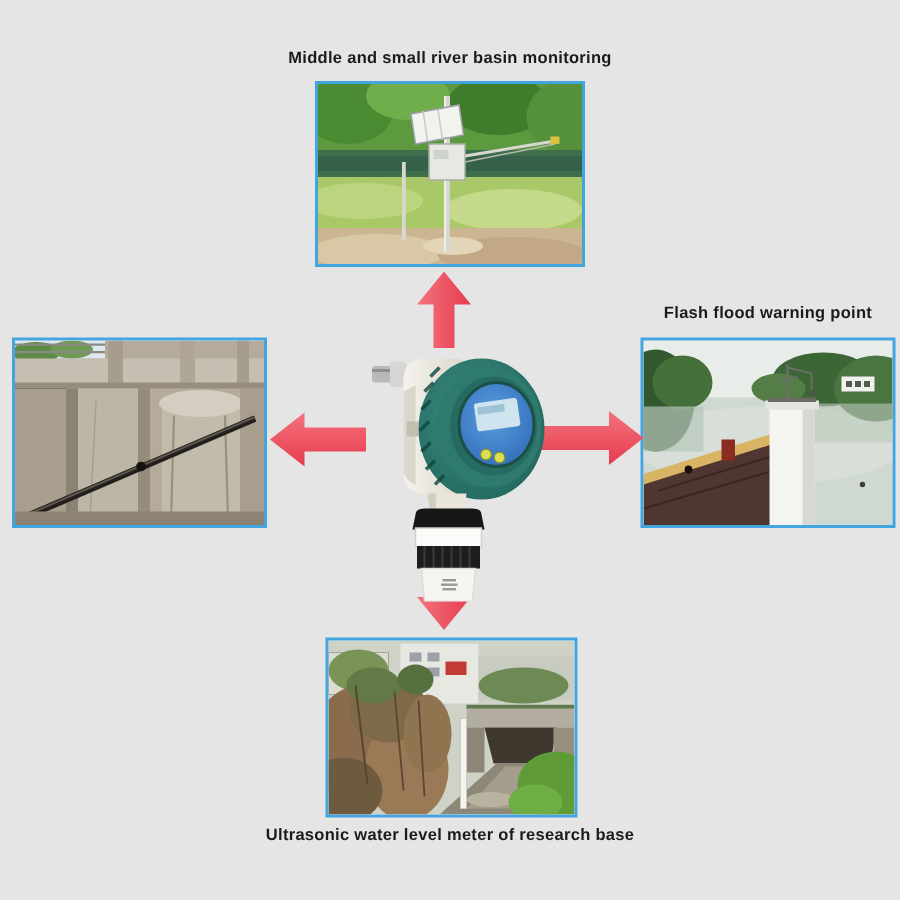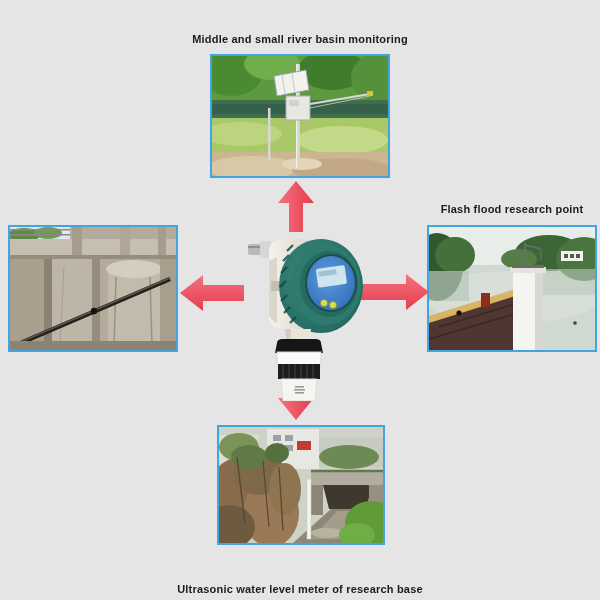--- a/index.html
+++ b/index.html
@@ -94,21 +94,21 @@
       <line x1="54" y1="40" x2="50" y2="120" stroke="#a89e8e" stroke-width="1"></line>
 
       <line x1="160" y1="52" x2="6" y2="118" stroke="#23201c" stroke-width="4.5"></line>
       <line x1="160" y1="51" x2="6" y2="117" stroke="#5a564e" stroke-width="1.4"></line>
       <circle cx="84" cy="84" r="3.2" fill="#14110e"></circle>
 
       <rect x="0" y="114" width="166" height="9" fill="#8d8373"></rect>
     </svg>
   </div>
 
-  <div class="node-label" style="left:427px; width:170px; top:203px;">Flash flood research point</div>
+  <div class="node-label" style="left:427px; width:170px; top:203px;">Flash flood warning point</div>
 
   <div class="photo" style="left:427px; top:225px; width:170px; height:127px;">
     <svg viewBox="0 0 166 123" preserveAspectRatio="none">
       <rect x="0" y="0" width="166" height="40" fill="#e9edea"></rect>
       <rect x="0" y="38" width="166" height="85" fill="#cfd8d1"></rect>
       <ellipse cx="83" cy="70" rx="90" ry="26" fill="#d8dfd8"></ellipse>
 
       <ellipse cx="8" cy="40" rx="26" ry="34" fill="#33582f"></ellipse>
       <ellipse cx="26" cy="28" rx="20" ry="18" fill="#46703a"></ellipse>
       <ellipse cx="120" cy="26" rx="34" ry="18" fill="#3c6636"></ellipse>
@@ -183,21 +183,21 @@
       <line x1="60" y1="40" x2="64" y2="104" stroke="#5a4632" stroke-width="1.2"></line>
 
       <ellipse cx="152" cy="96" rx="26" ry="22" fill="#5f9c38"></ellipse>
       <ellipse cx="138" cy="108" rx="18" ry="12" fill="#6fae44"></ellipse>
 
       <rect x="88" y="52" width="4" height="60" fill="#f4f4f0"></rect>
       <rect x="88" y="52" width="4" height="60" stroke="#c9c9c0" stroke-width="0.6" fill="none"></rect>
     </svg>
   </div>
 
-  <div class="node-label" style="left:0; right:0; top:551px;margin-top:32px;">Ultrasonic water level meter of research base</div>
+  <div class="node-label" style="left:0; right:0; top:551px;">Ultrasonic water level meter of research base</div>
 
   <svg class="arrow" style="left:276px; top:181px;" width="40" height="51" viewBox="0 0 40 51">
     <defs>
         <linearGradient id="gu" x1="0" y1="0" x2="1" y2="0">
       <stop offset="0" stop-color="#f4737e"></stop>
           <stop offset="1" stop-color="#e63b4d"></stop>
         </linearGradient>
       </defs>
     <polygon points="20,0 38,22 27,22 27,51 13,51 13,22 2,22" fill="url(#gu)"></polygon>
   </svg>

